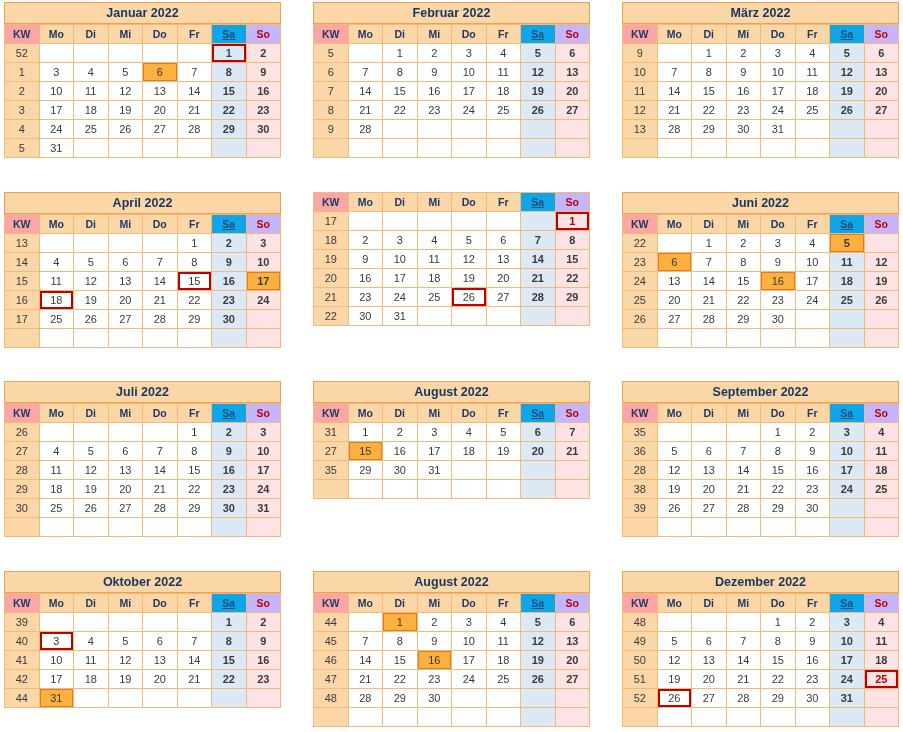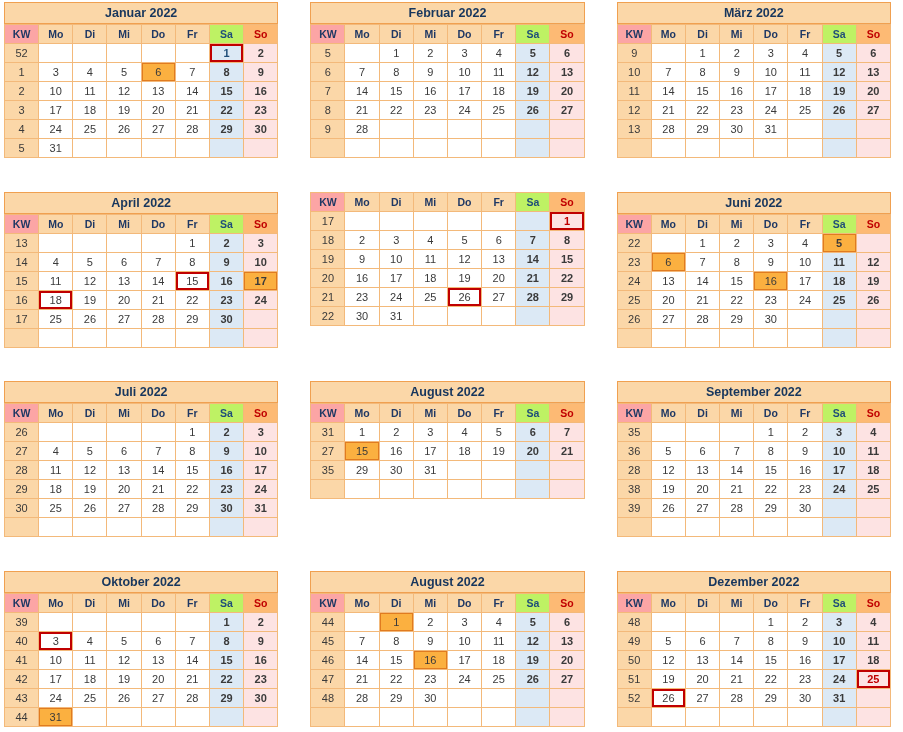--- a/index.html
+++ b/index.html
@@ -13,21 +13,21 @@
     font-family: "Liberation Sans", sans-serif;
     font-size: 11px;
     color: #333333;
   }
   #calendar-grid {
     display: grid;
     grid-template-columns: repeat(3, 1fr);
     grid-template-rows: repeat(4, 1fr);
     column-gap: 18px;
     row-gap: 10px;
-    padding: 2px 12px 4px 4px;
+    padding: 2px 4px 4px 4px;
     box-sizing: border-box;
     width: 903px;
     height: 732px;
     gap: 32px;
   }
   .month {
     display: flex;
     flex-direction: column;
   }
   .month-title {
@@ -59,25 +59,26 @@
     background: #fbd7a8;
     font-weight: bold;
     color: #1f3864;
     font-size: 10.5px;
   }
   table.month-table th.kw-head {
     background: #fca5a5;
     color: #1f3864;
   }
   table.month-table th.sat-head {
-    background: #bef264;
+    background: #0ea5e9;
     color: #1f4e79;
+    text-decoration: underline;
   }
   table.month-table th.sun-head {
-    background: #fdba74;
+    background: #c4b5fd;
     color: #c00000;
     margin-top: 24px;
   }
   td.kw {
     background: #fbd7a8;
     color: #404040;
     font-size: 10.5px;
   }
   td.day {
     background: #ffffff;
@@ -856,30 +857,20 @@
             <td class="kw">42</td>
             <td class="day">17</td>
             <td class="day">18</td>
             <td class="day">19</td>
             <td class="day">20</td>
             <td class="day">21</td>
             <td class="day sat">22</td>
             <td class="day sun">23</td>
           </tr>
           <tr>
-            <td class="kw">43</td>
-            <td class="day">24</td>
-            <td class="day">25</td>
-            <td class="day">26</td>
-            <td class="day">27</td>
-            <td class="day">28</td>
-            <td class="day sat">29</td>
-            <td class="day sun">30</td>
-          </tr>
-          <tr>
             <td class="kw">44</td>
             <td class="day marked-orange">31</td>
             <td class="day empty"></td>
             <td class="day empty"></td>
             <td class="day empty"></td>
             <td class="day empty"></td>
             <td class="day sat empty"></td>
             <td class="day sun empty"></td>
           </tr>
         </tbody>

